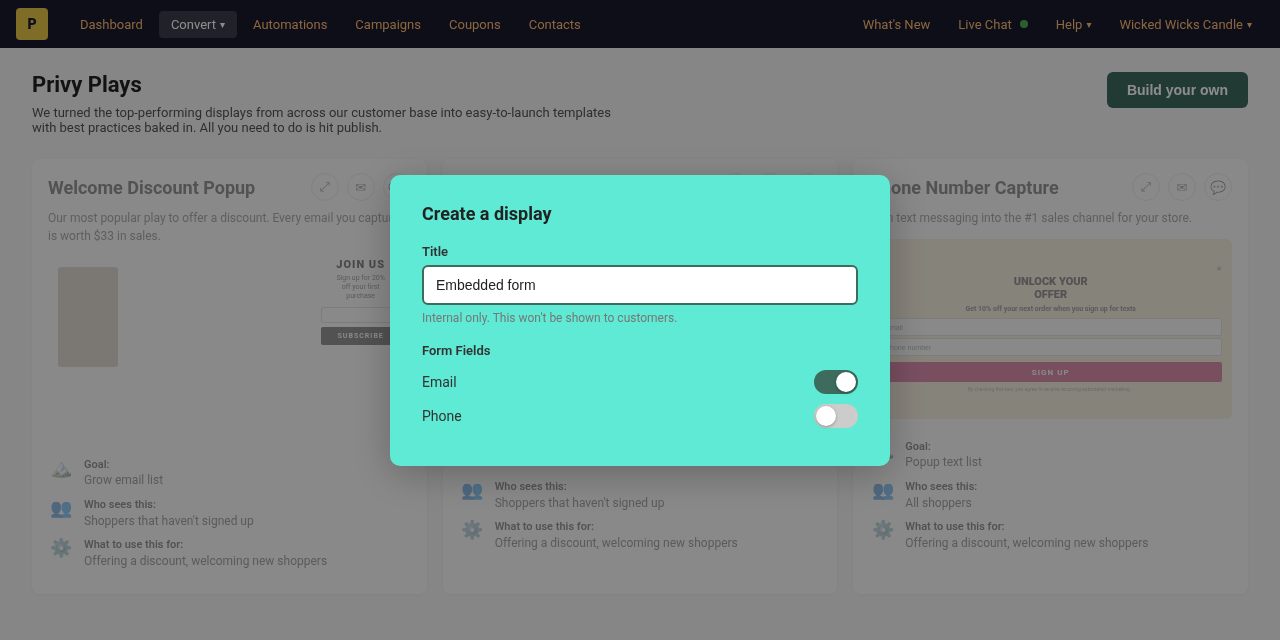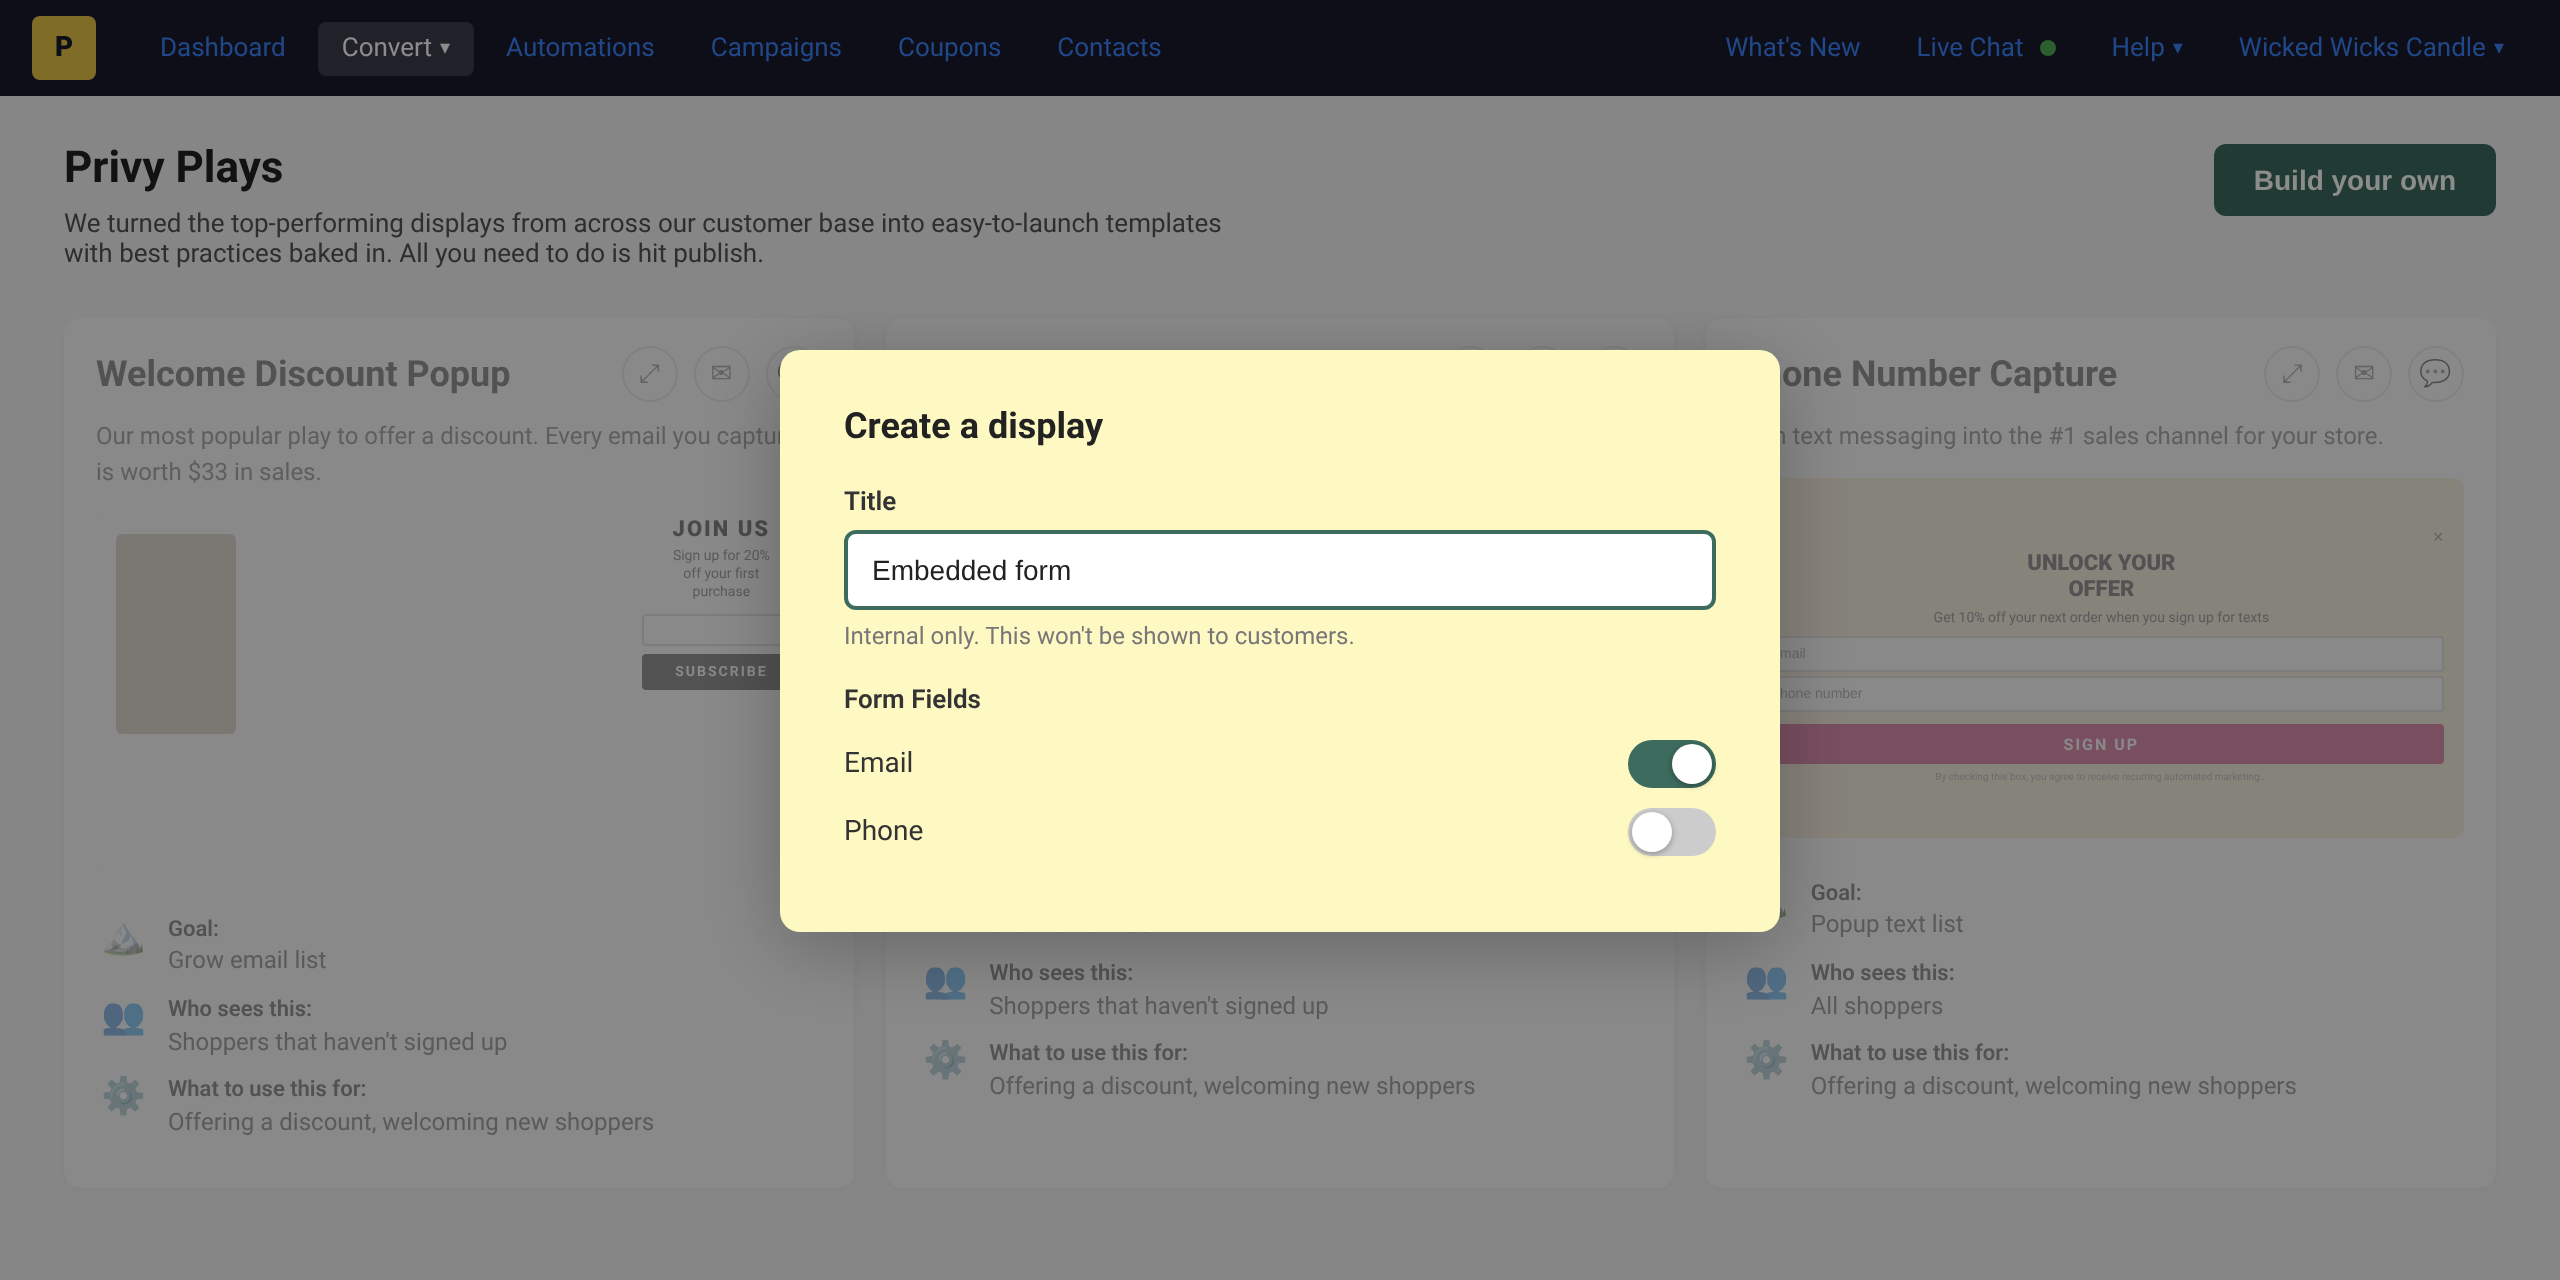--- a/index.html
+++ b/index.html
@@ -12,21 +12,21 @@
     }
     .nav-logo {
       display: flex; align-items: center; margin-right: 12px;
     }
     .nav-logo-mark {
       width: 32px; height: 32px; background: #e8c547; border-radius: 4px;
       display: flex; align-items: center; justify-content: center;
       font-weight: 900; font-size: 14px; color: #1a1a2e; margin-right: 4px;
     }
     .nav-item {
-      color: #3b82f6; font-size: 13px; padding: 6px 12px; border-radius: 4px;
+      color: #fdba74; font-size: 13px; padding: 6px 12px; border-radius: 4px;
       cursor: pointer; display: flex; align-items: center; gap: 4px;
       text-decoration: none; white-space: nowrap;
     }
     .nav-item.active { background: rgba(255,255,255,0.15); color: #fff; }
     .nav-spacer { flex: 1; }
     .nav-right { display: flex; align-items: center; gap: 4px; }
     .nav-dot { width: 8px; height: 8px; background: #4caf50; border-radius: 50%; display: inline-block; margin-left: 4px; }
     .dropdown-arrow { font-size: 10px; }
 
     
@@ -71,21 +71,21 @@
 
     
     .overlay {
       position: fixed; inset: 0; background: rgba(0,0,0,0.45);
       display: flex; align-items: center; justify-content: center;
       z-index: 100;
     }
 
     
     .modal {
-      background: #fef9c3; border-radius: 10px; width: 500px; padding: 28px 32px 28px;
+      background: #5eead4; border-radius: 10px; width: 500px; padding: 28px 32px 28px;
       box-shadow: 0 8px 40px rgba(0,0,0,0.25); position: relative;
     }
     .modal-title { font-size: 18px; font-weight: 700; color: #222; margin-bottom: 20px; }
     .form-label { font-size: 13px; font-weight: 600; color: #333; margin-bottom: 6px; display: block; }
     .form-input {
       width: 100%; padding: 10px 12px; border: 2px solid #3d6b5e;
       border-radius: 6px; font-size: 14px; color: #222; outline: none;
     }
     .form-hint { font-size: 12px; color: #777; margin-top: 6px; margin-bottom: 18px; }
     .form-fields-title { font-size: 13px; font-weight: 600; color: #333; margin-bottom: 12px; }
@@ -250,21 +250,21 @@
           <div class="card-icon-btn">⤢</div>
           <div class="card-icon-btn">✉</div>
           <div class="card-icon-btn">💬</div>
         </div>
       </div>
       <p class="card-desc">Turn text messaging into the #1 sales channel for your store.</p>
       <div class="card-preview">
         <div style="width:100%;height:100%;background:#f5e6c8;display:flex;flex-direction:column;align-items:center;justify-content:center;padding:10px;position:relative;">
           <div style="font-size:7px;text-align:right;width:100%;color:#666;margin-bottom:2px;">✕</div>
           <div style="font-size:11px;font-weight:900;color:#222;text-align:center;line-height:1.2;text-transform:uppercase;">UNLOCK YOUR<br>OFFER</div>
-          <div style="font-size:7px;color:#444;margin:4px 0;text-align:right;line-height:1.3;">Get 10% off your next order when you sign up for texts</div>
+          <div style="font-size:7px;color:#444;margin:4px 0;text-align:right;line-height:1.3;font-weight:bold;">Get 10% off your next order when you sign up for texts</div>
           <input style="width: 100%; height: 18px; border: 1px solid rgb(204, 204, 204); border-radius: 2px; padding: 0px 5px; font-size: 7px; margin-bottom: 2px;" placeholder="Email">
           <input style="width: 100%; height: 18px; border: 1px solid rgb(204, 204, 204); border-radius: 2px; padding: 0px 5px; font-size: 7px; margin-bottom: 2px;" placeholder="Phone number">
           <div style="width:100%;height:20px;background:#be185d;color:#fff;font-size:8px;font-weight:700;display:flex;align-items:center;justify-content:center;border-radius:2px;margin-top:4px;letter-spacing:1px;">SIGN UP</div>
           <div style="font-size:5px;color:#888;margin-top:4px;text-align:center;line-height:1.4;">By checking this box, you agree to receive recurring automated marketing...</div>
         </div>
       </div>
       <div class="card-goals">
         <div class="goal-row">
           <div class="goal-icon">🏔️</div>
           <div class="goal-text">

